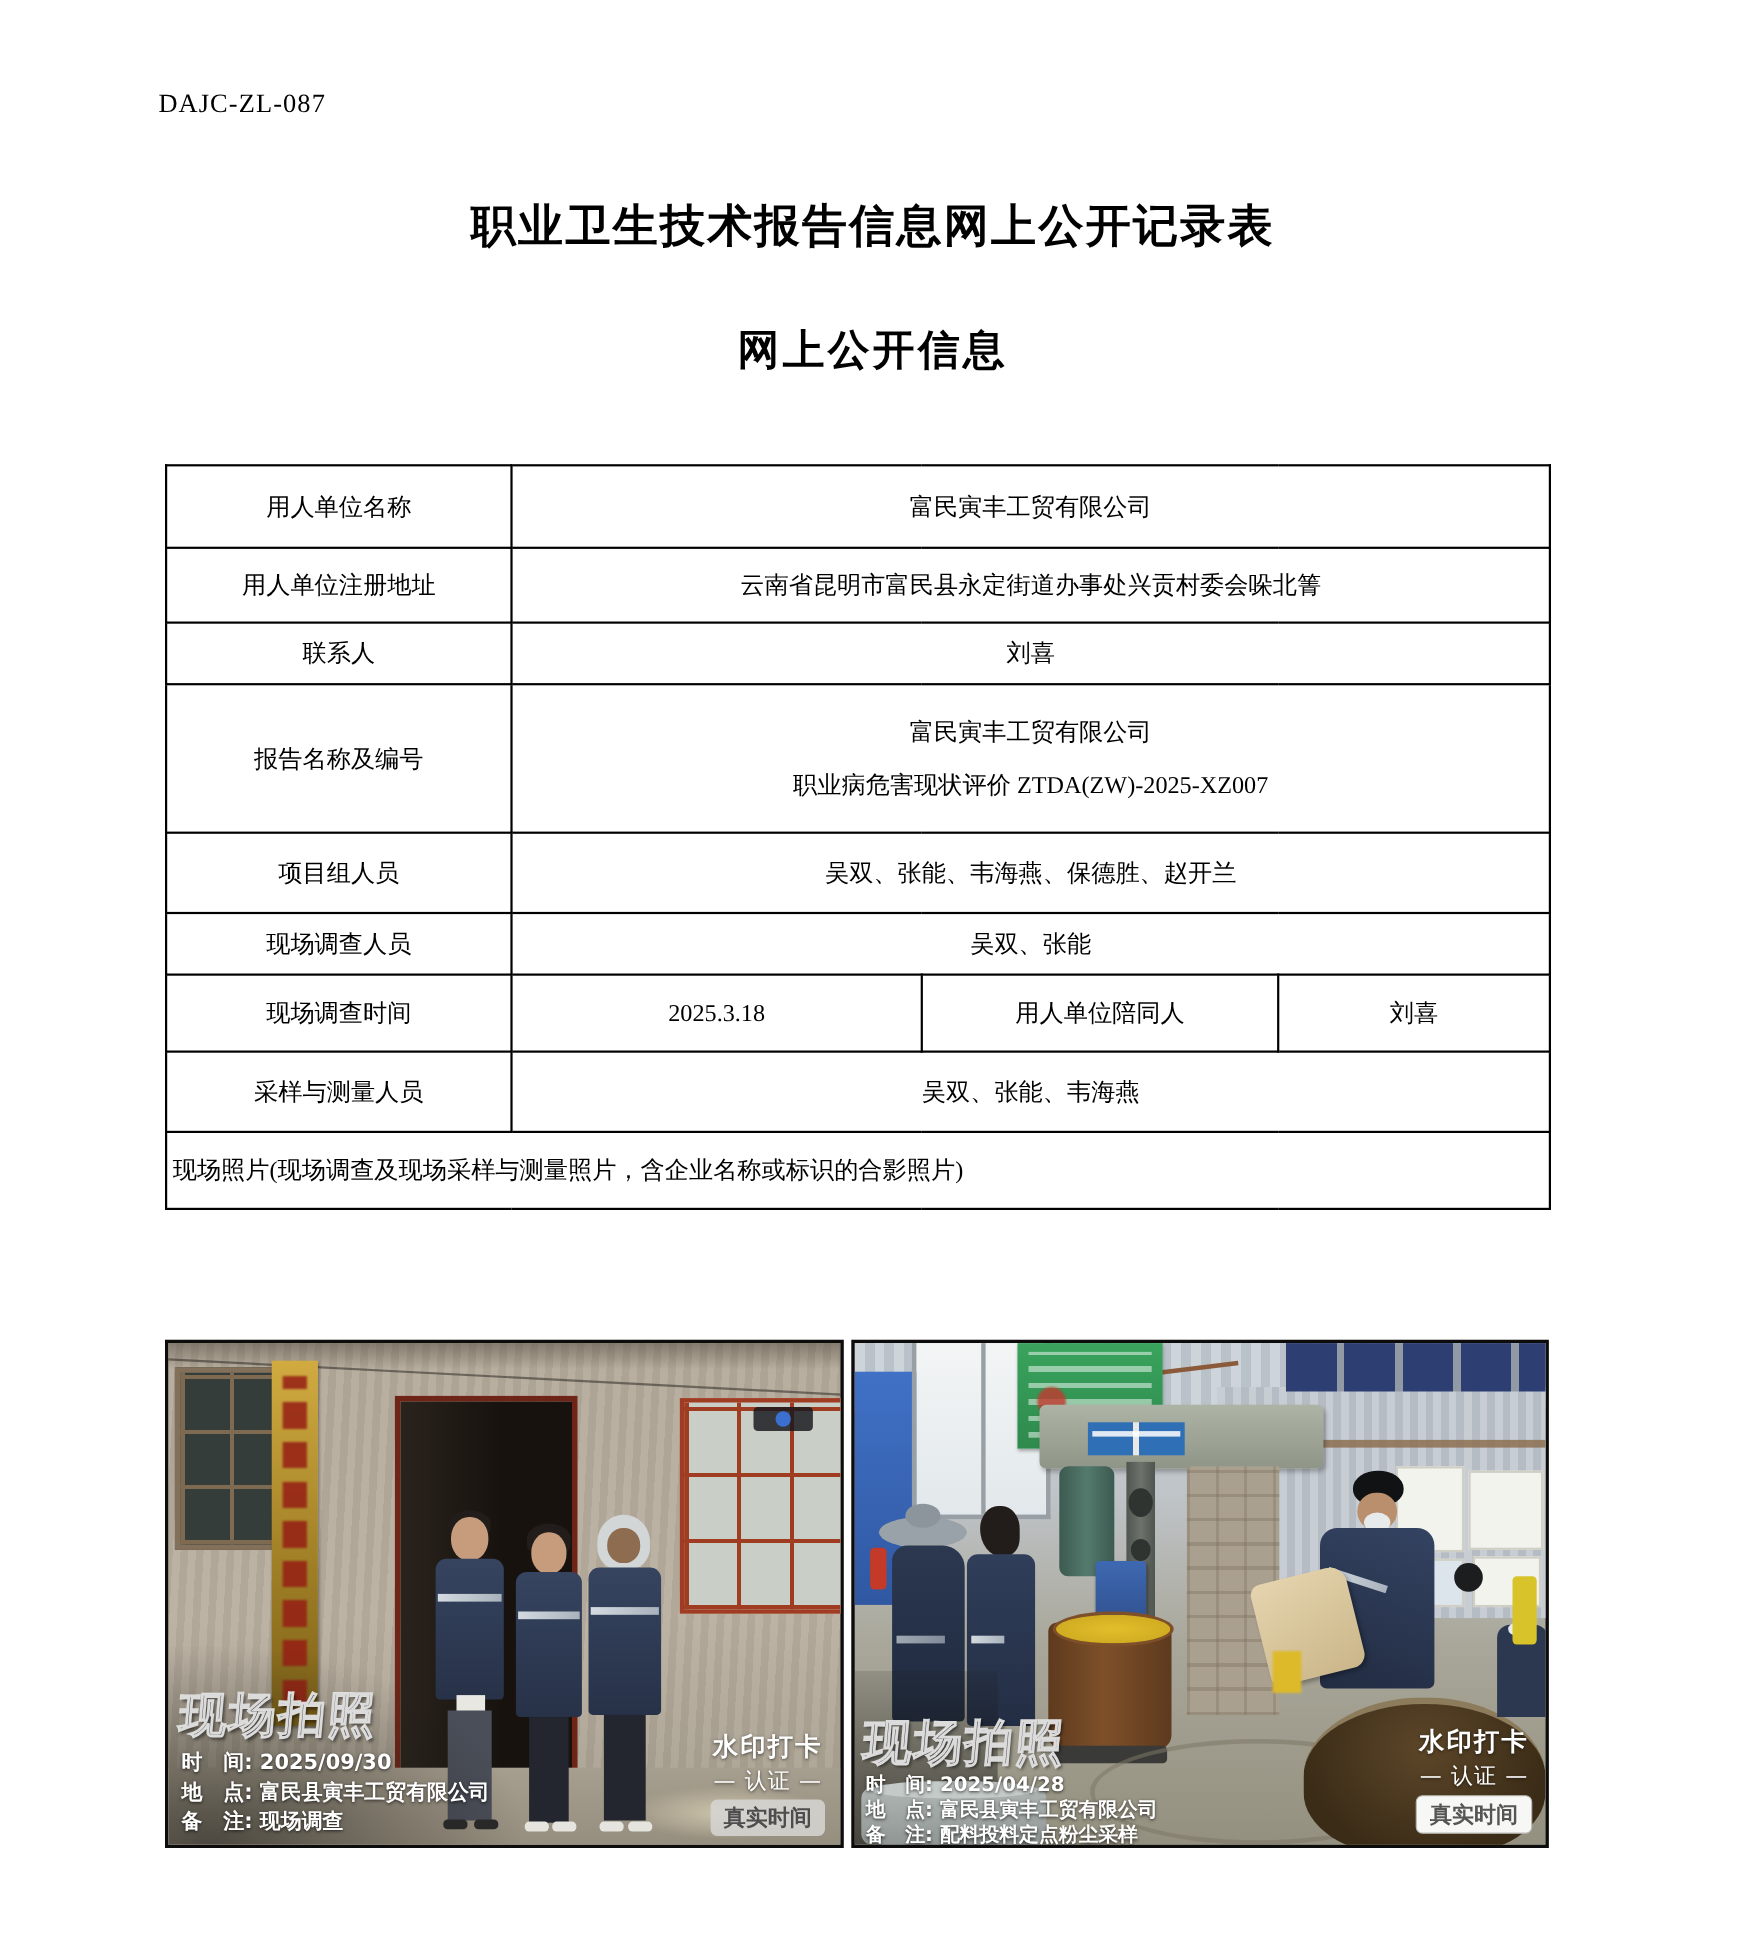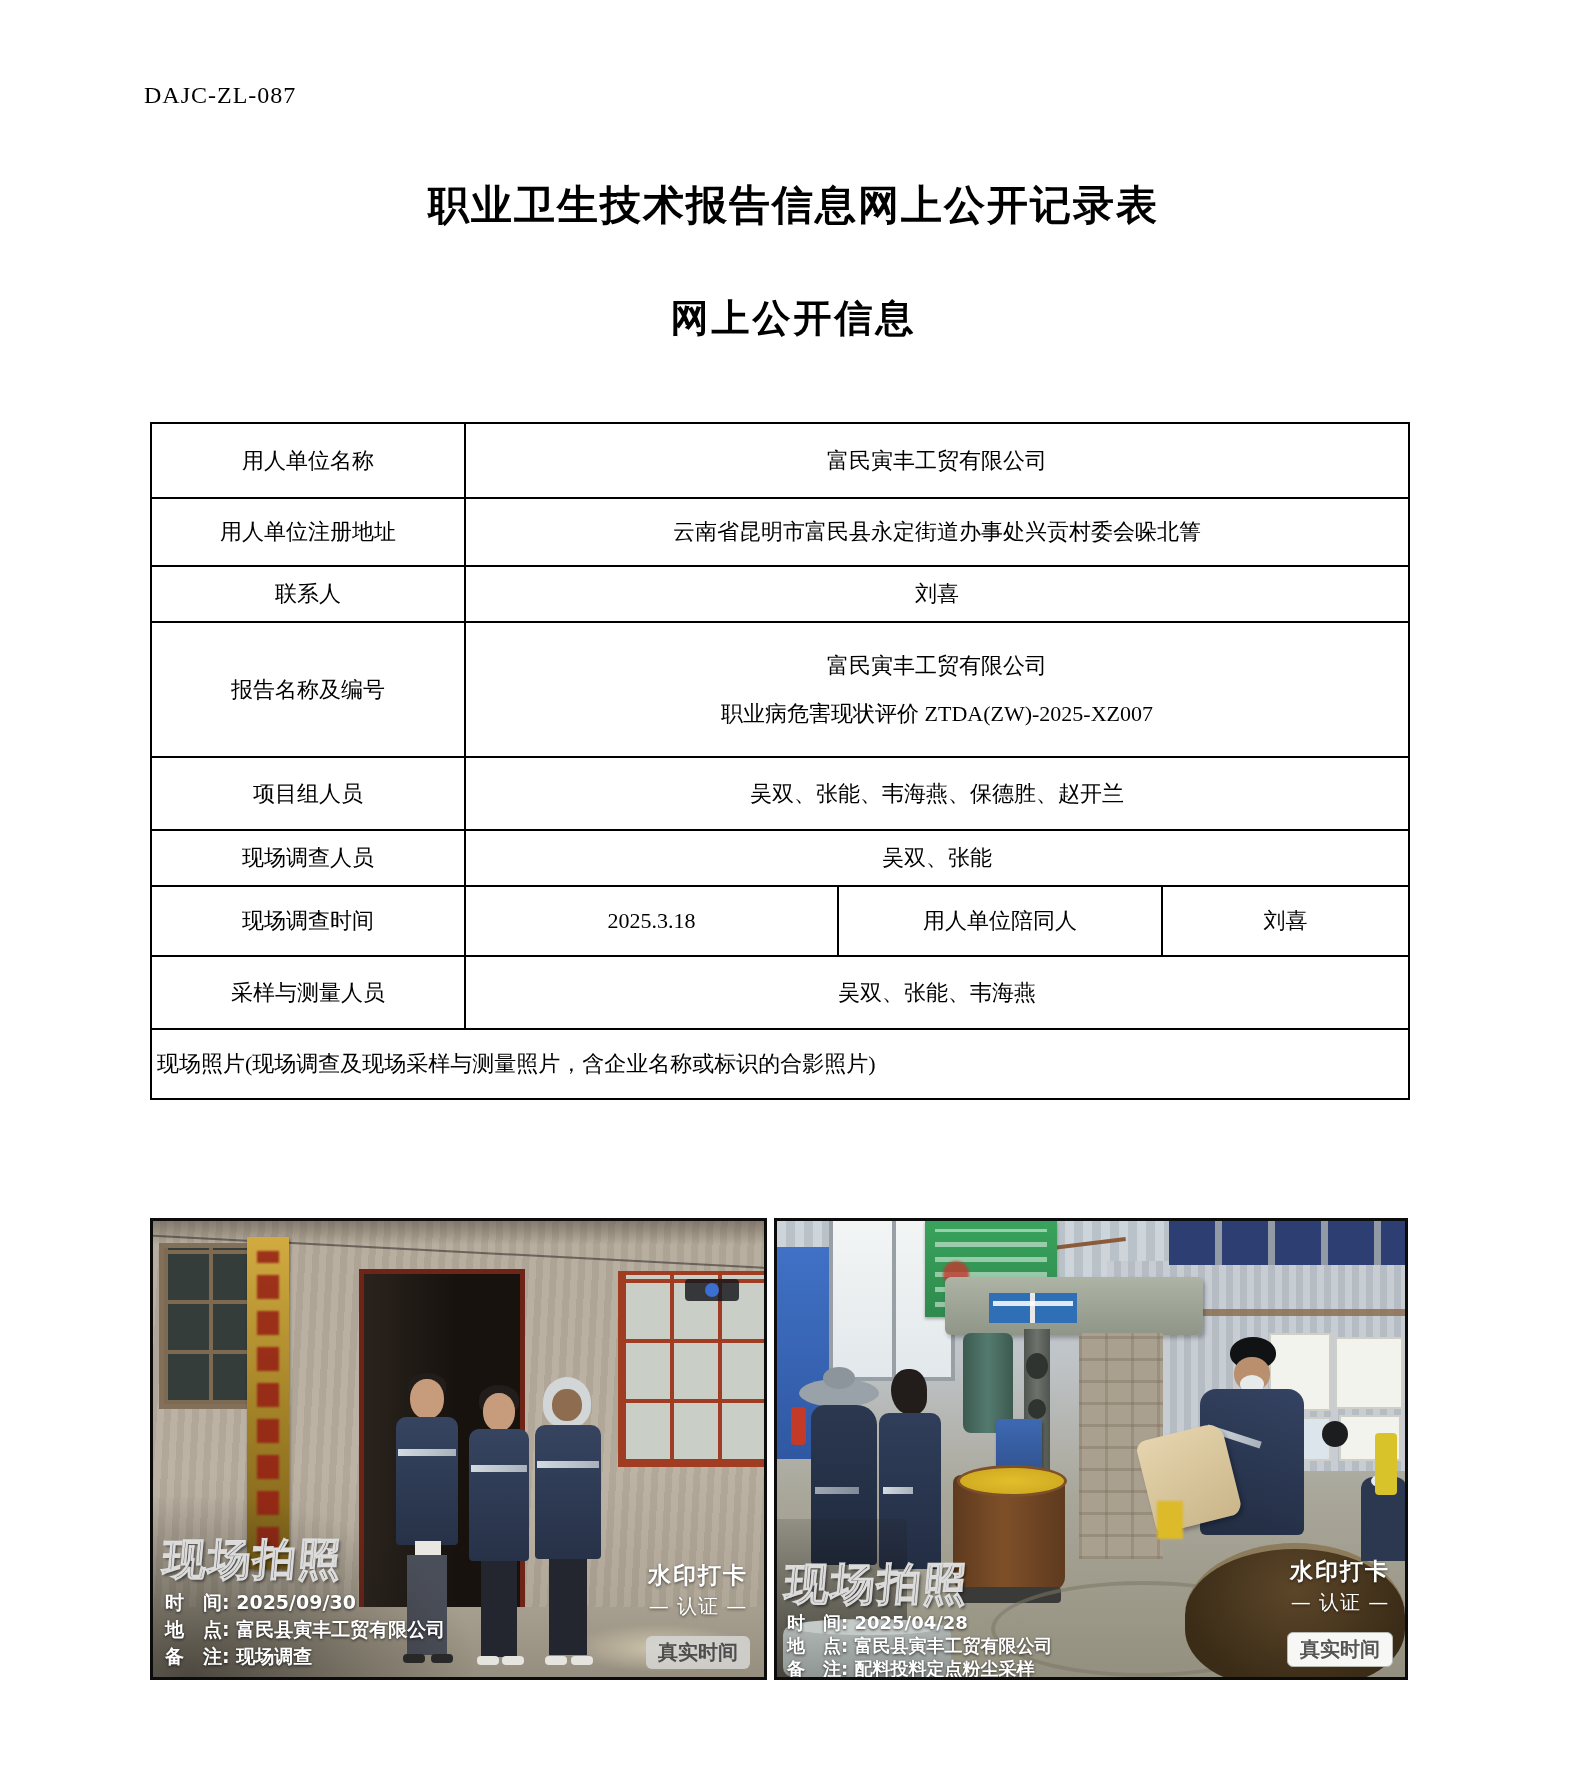--- a/index.html
+++ b/index.html
@@ -103,21 +103,21 @@
   
   .stamp{font-family:"DejaVu Sans","Liberation Sans",sans-serif;font-weight:900;font-size:43px;color:#474747;
     -webkit-text-stroke:1.2px rgba(235,235,235,.9);text-shadow:2px 2px 3px rgba(0,0,0,.5);
     transform:skewX(-5deg);letter-spacing:2px;white-space:nowrap;}
   .wm-info{font-family:"DejaVu Sans","Liberation Sans",sans-serif;font-weight:bold;font-size:19px;color:#fff;
     text-shadow:0 1px 3px rgba(0,0,0,.75);line-height:27px;white-space:nowrap;}
   .wm-cert{font-family:"DejaVu Sans","Liberation Sans",sans-serif;text-align:center;color:#fff;
     text-shadow:0 1px 3px rgba(0,0,0,.6);}
   .wm-cert .t{font-size:23px;font-weight:bold;letter-spacing:2px;}
   .wm-cert .s{font-size:20px;margin-top:2px;letter-spacing:1px;}
-  .wm-cert .b{display:inline-block;margin-top:16px;padding:3px 12px;border-radius:6px;font-size:20px;font-weight:bold;}
+  .wm-cert .b{display:inline-block;margin-top:4px;padding:3px 12px;border-radius:6px;font-size:20px;font-weight:bold;}
   .b-left{background:rgba(214,214,212,.85);color:#4d4d4d;text-shadow:none;}
   .b-right{background:#f7f7f5;color:#555;text-shadow:none;border:1px solid #b9b9b4;}
 </style>
 </head>
 <body>
 
 <div class="ab doc-code">DAJC-ZL-087</div>
 <div class="ab title">职业卫生技术报告信息网上公开记录表</div>
 <div class="ab subtitle">网上公开信息</div>
 

